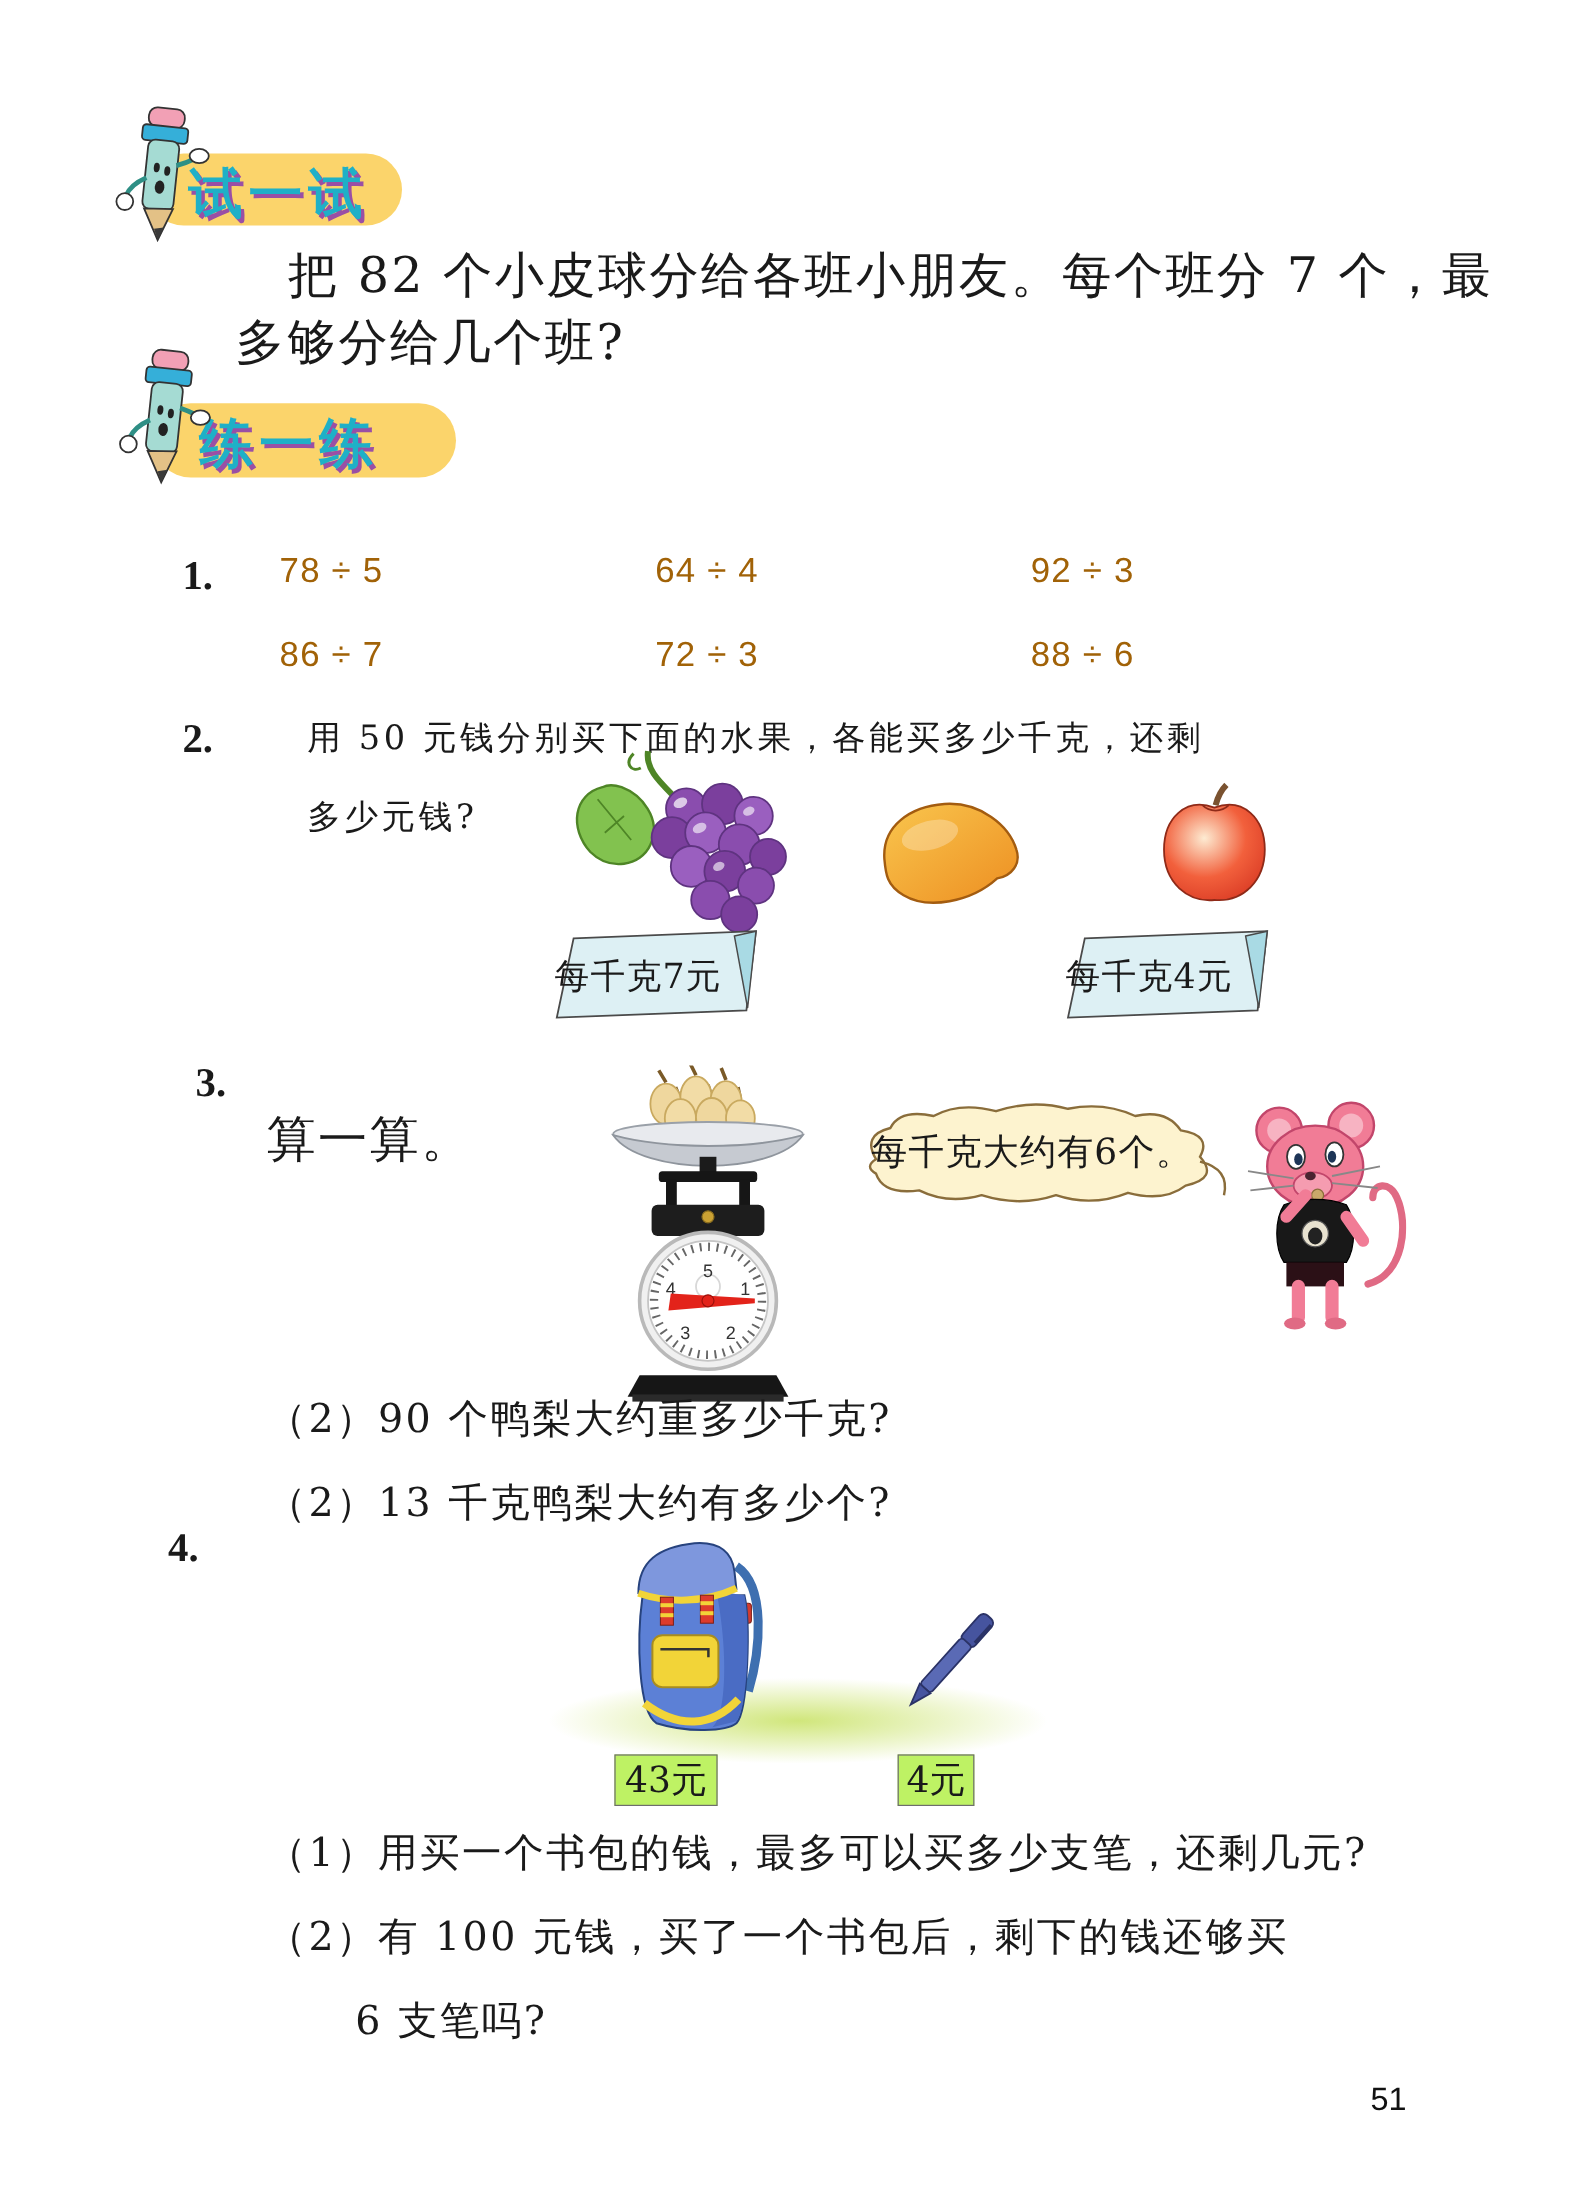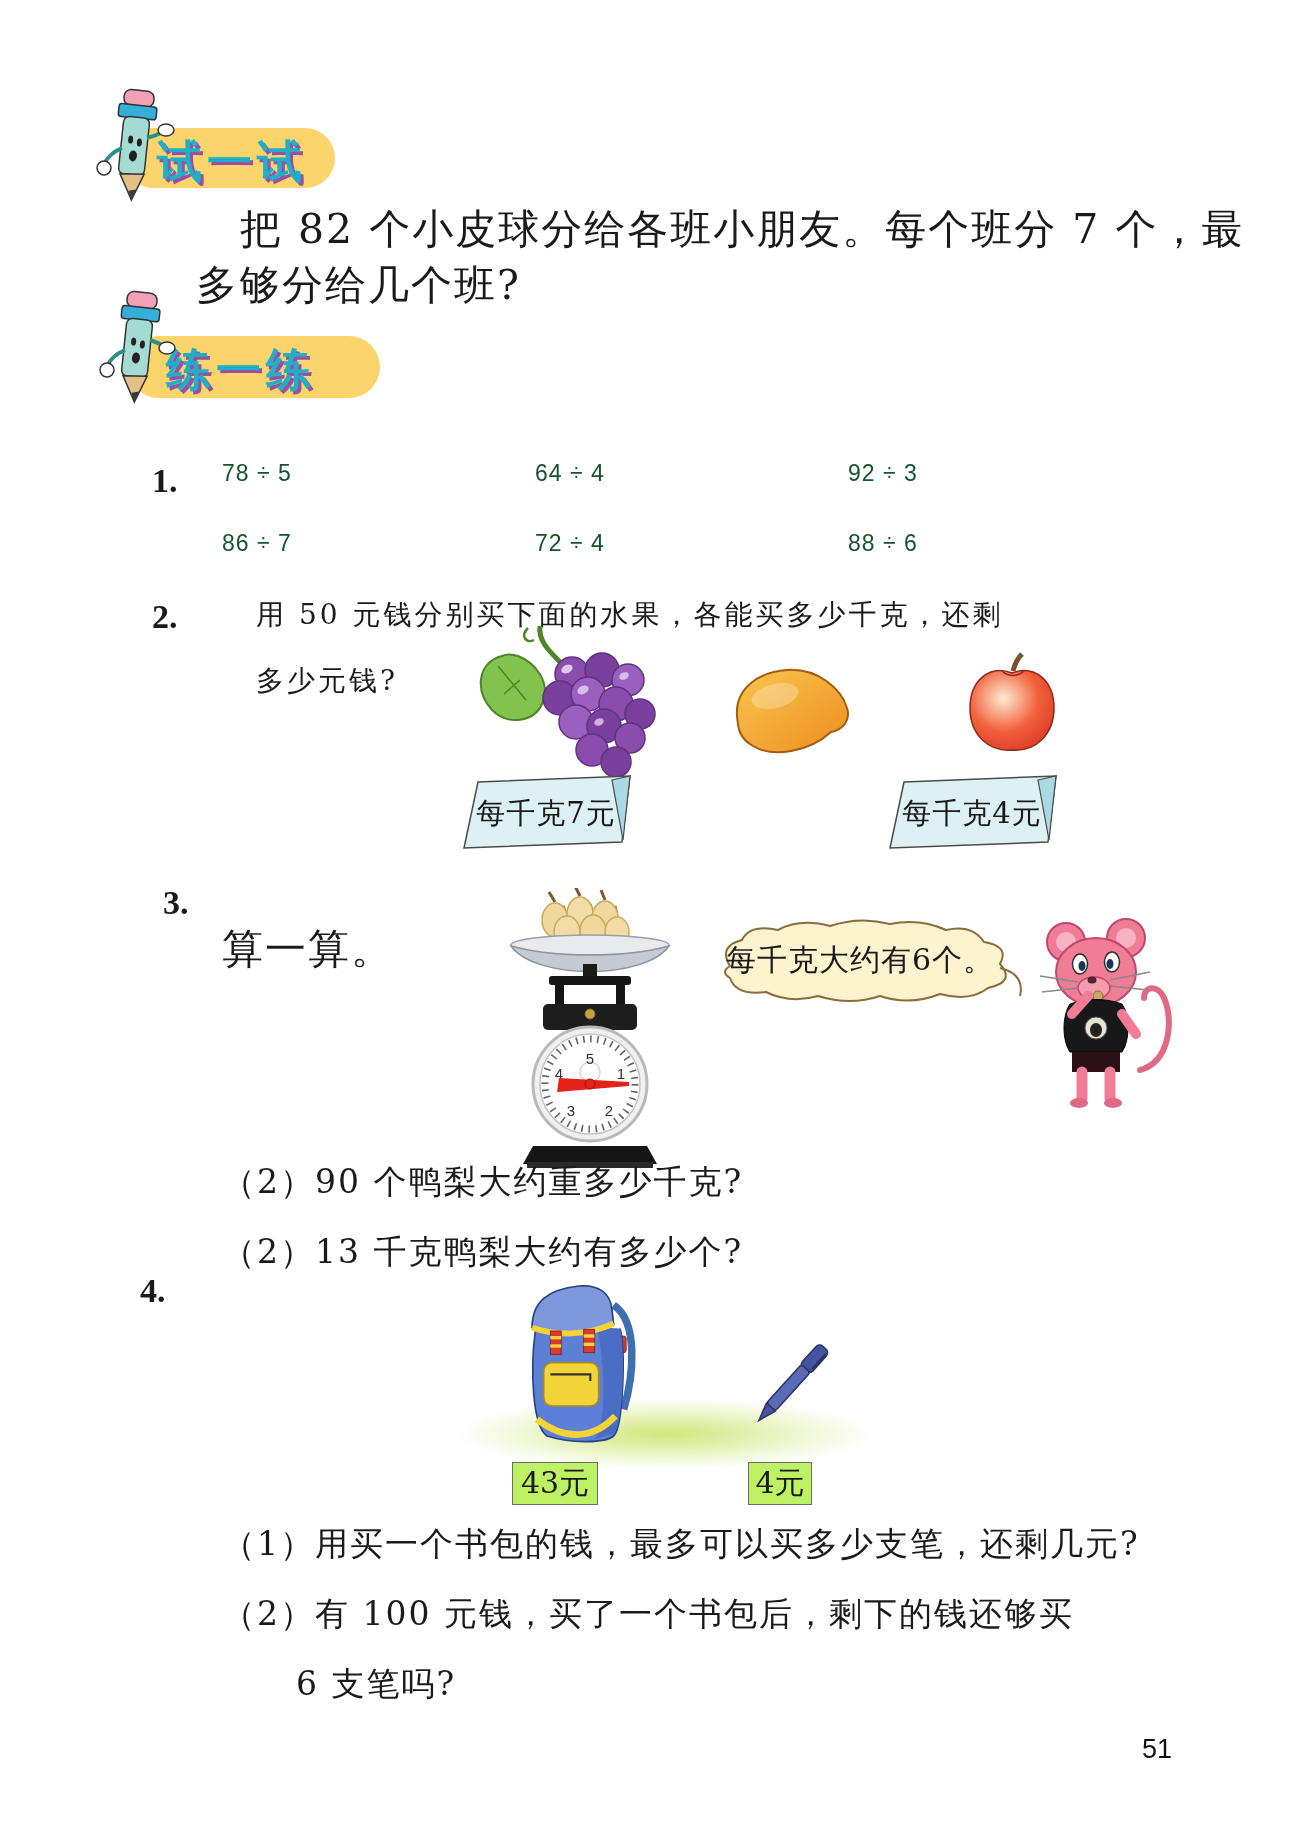--- a/index.html
+++ b/index.html
@@ -5,29 +5,29 @@
   * { margin:0; padding:0; box-sizing:border-box; }
   html,body { background:#ffffff; }
   #page {
     position:relative; width:1311px; height:1842px; background:#ffffff;
     font-family:"DejaVu Serif","Liberation Serif",serif; color:#1a1a1a; overflow:hidden;
   }
   .abs { position:absolute; }
   .body-text { font-size:41px; letter-spacing:2px; white-space:nowrap; }
   .p2-line { font-size:28px; letter-spacing:3px; white-space:nowrap;margin-left:34px; }
   .prob-num { font-family:"Liberation Serif",serif; font-weight:bold; font-size:34px; }
-  .division { font-family:"Liberation Sans",sans-serif; font-size:23px; letter-spacing:1px; color:#14532d; white-space:nowrap; }
+  .division { font-family:"Liberation Sans",sans-serif; font-size:29px; letter-spacing:1px; color:#a16207; white-space:nowrap;margin-left:11px; }
   .badge-blob { background:#FBD46B; border-radius:36px; }
   .badge-label {
     font-size:45px; font-weight:bold; color:#1FB0C7;
     text-shadow:3px 3px 0 #9A4FA5; letter-spacing:5px; white-space:nowrap;
     font-family:"DejaVu Serif",serif;
   }
   .tent { width:190px; height:82px; }
-  .tent-label { position:absolute; left:0; top:22px; width:168px; text-align:center; font-size:29px; letter-spacing:1px; }
+  .tent-label { position:absolute; left:0; top:22px; width:168px; text-align:left; font-size:29px; letter-spacing:1px; }
   .bubble-label { position:absolute; left:0; top:24px; width:320px; text-align:center; font-size:30px; letter-spacing:1px; }
   .pink-tag {
     background:#bef264; border:1.5px solid #6d6d6d; display:flex; align-items:center; justify-content:center;
     font-size:30px; font-family:"DejaVu Serif",serif;
   }
   .qline { font-size:33px; letter-spacing:2px; white-space:nowrap; }
   .page-num { font-family:"Liberation Sans",sans-serif; font-size:27px; color:#111; }
   .glow { background:radial-gradient(ellipse at center, rgba(200,226,100,0.85) 0%, rgba(200,226,100,0.0) 70%); }
 </style>
 </head>
@@ -78,21 +78,21 @@
       <path d="M52,50 C58,52 62,54 66,56" stroke="#2e8f85" stroke-width="4" fill="none"></path>
       <ellipse cx="69" cy="58" rx="8" ry="6" fill="#fff" stroke="#333" stroke-width="1.5"></ellipse>
     </svg>
   </div>
 
   <div class="abs prob-num" style="left:152px; top:462px;">1.</div>
   <div class="abs division" style="left:222px; top:460px;">78 ÷ 5</div>
   <div class="abs division" style="left:535px; top:460px;">64 ÷ 4</div>
   <div class="abs division" style="left:848px; top:460px;">92 ÷ 3</div>
   <div class="abs division" style="left:222px; top:530px;">86 ÷ 7</div>
-  <div class="abs division" style="left:535px; top:530px;">72 ÷ 4</div>
+  <div class="abs division" style="left:535px; top:530px;">72 ÷ 3</div>
   <div class="abs division" style="left:848px; top:530px;">88 ÷ 6</div>
 
   <div class="abs prob-num" style="left:152px; top:598px;">2.</div>
   <div class="abs p2-line" style="left:222px; top:596px;">用 50 元钱分别买下面的水果，各能买多少千克，还剩</div>
   <div class="abs p2-line" style="left:222px; top:662px;">多少元钱?</div>
 
   <svg class="abs" style="left:468px; top:622px;" width="195" height="170" viewBox="0 0 195 170">
     <path d="M72,4 C70,18 80,28 92,40" stroke="#4e8526" stroke-width="5" fill="none"></path>
     <path d="M60,6 C52,14 58,22 66,18" stroke="#4e8526" stroke-width="2.5" fill="none"></path>
     <path d="M34,34 C10,40 6,68 24,88 C40,104 66,100 74,82 C84,60 66,40 50,34 C44,32 38,32 34,34 Z" fill="#82C24F" stroke="#4e8526" stroke-width="2"></path>

